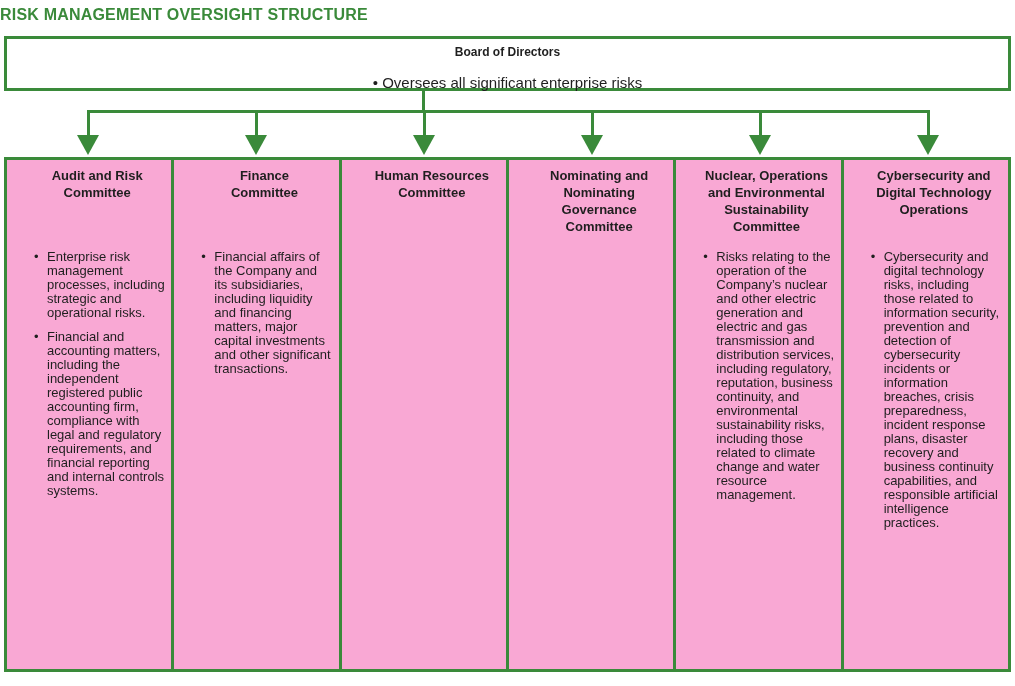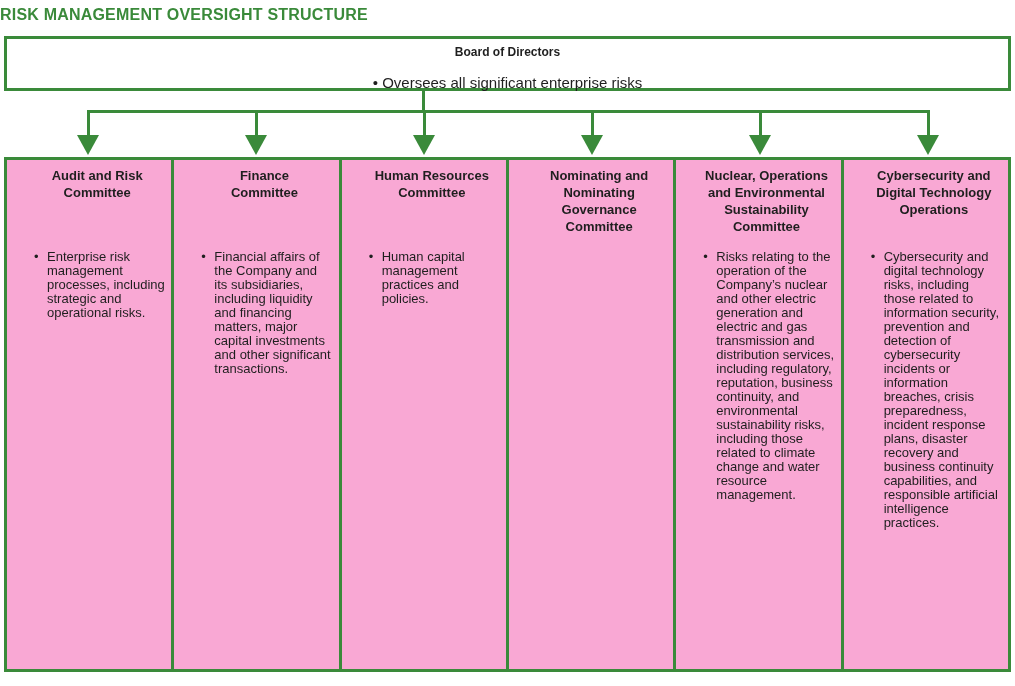--- a/index.html
+++ b/index.html
@@ -78,36 +78,36 @@
   <div class="arrowhead" style="left:749px"></div>
   <div class="arrowhead" style="left:917px"></div>
 </div>
 
 <div class="committees-row">
   <div class="committee-box">
     <div class="committee-name">Audit and Risk
 Committee</div>
     <ul class="committee-bullets">
         <li>Enterprise risk management processes, including strategic and operational risks.</li>
+        <li>Financial and accounting matters, including the independent registered public accounting firm, compliance with legal and regulatory requirements, and financial reporting and internal controls systems.</li>
       </ul>
   </div>
 
   <div class="committee-box">
     <div class="committee-name">Finance
 Committee</div>
     <ul class="committee-bullets">
         <li>Financial affairs of the Company and its subsidiaries, including liquidity and financing matters, major capital investments and other significant transactions.</li>
       </ul>
   </div>
 
   <div class="committee-box">
     <div class="committee-name">Human Resources
 Committee</div>
     <ul class="committee-bullets">
-        <li>Human capital management practices and policies.</li>
       </ul>
   </div>
 
   <div class="committee-box">
     <div class="committee-name">Nominating and
 Nominating Governance
 Committee</div>
   </div>
 
   <div class="committee-box">

